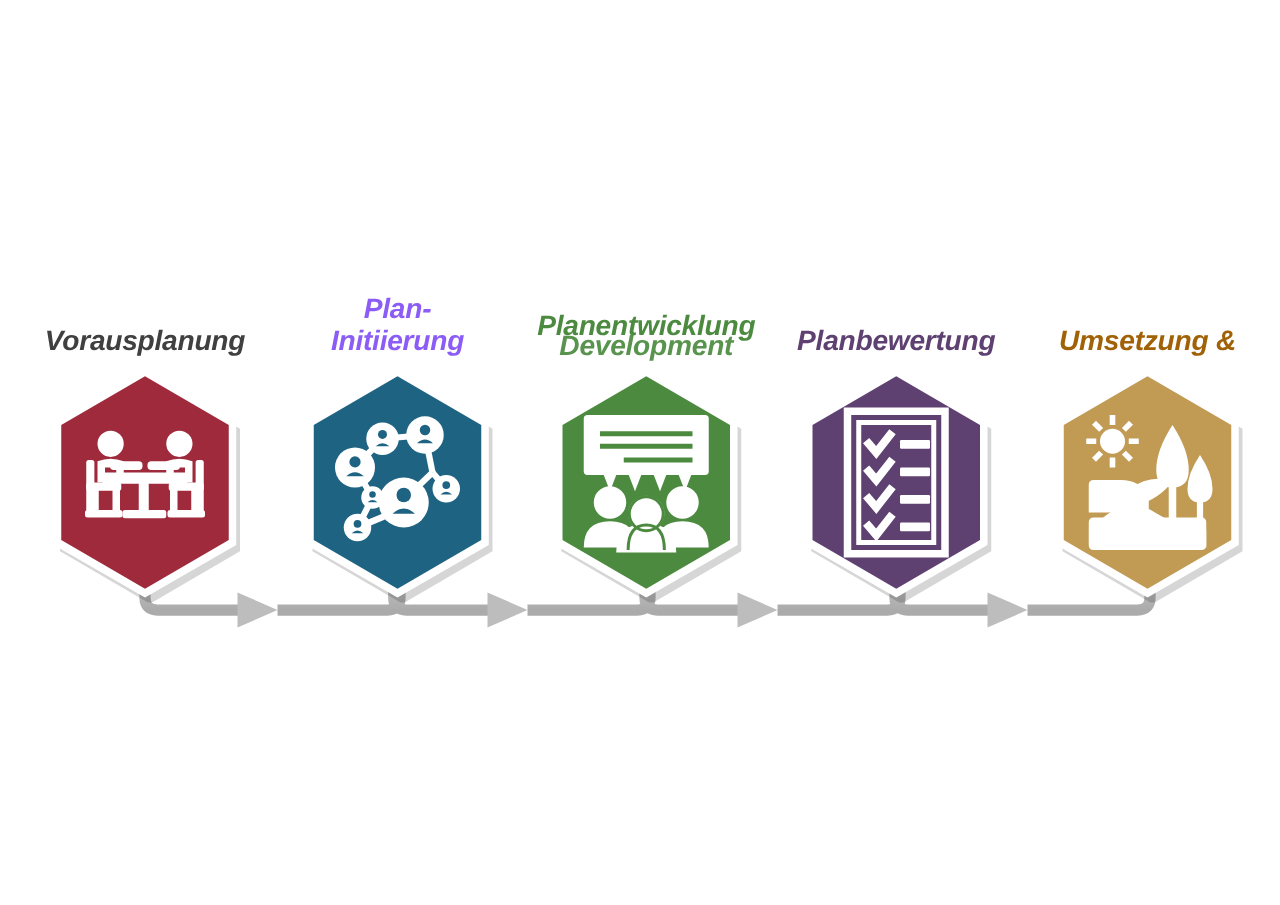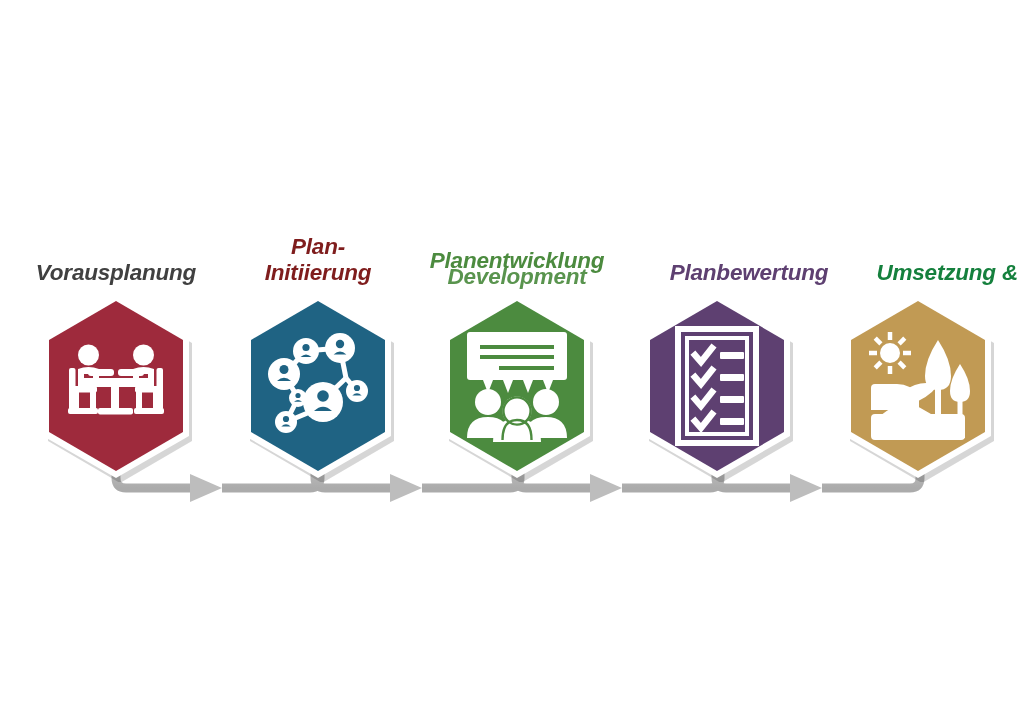--- a/index.html
+++ b/index.html
@@ -178,21 +178,21 @@
             <rect x="119" y="96" width="28" height="6.5" rx="2"></rect>
             <rect x="120" y="100" width="6" height="22" rx="2"></rect>
             <rect x="137" y="100" width="6" height="22" rx="2"></rect>
             <rect x="118" y="118" width="30" height="6" rx="2"></rect>
           </g>
         </svg>
       </div>
     </div>
 
     <div class="step step-1">
-      <div class="step-label" style="color:#7f1d1d;">
+      <div class="step-label" style="color:#8b5cf6;">
         <span class="line">Plan-</span>
         <span class="line">Initiierung</span>
       </div>
       <div class="hex-wrap">
         <svg class="hex-icon" viewBox="0 0 200 192">
           <g>
             <polygon points="100,6 172,48 172,146 100,188 28,146 28,48" fill="#000" opacity="0.16" transform="translate(4,5)"></polygon>
             <polygon points="100,4 173,46 173,146 100,188 27,146 27,46" fill="#ffffff"></polygon>
             <polygon points="100,11 167,50 167,142 100,181 33,142 33,50" fill="#1f6383"></polygon>
           </g>
@@ -276,21 +276,21 @@
             <g stroke="#4c8b3f" stroke-width="2.4" fill="none">
               <path d="M85.5,150 q0,-20 14.5,-20 q14.5,0 14.5,20"></path>
               <circle cx="100" cy="121" r="13.6"></circle>
             </g>
           </g>
         </svg>
       </div>
     </div>
 
     <div class="step step-3">
-      <div class="step-label" style="color:#5e4071;margin-left:32px;">
+      <div class="step-label" style="color:#5e4071;">
         <span class="line">Planbewertung</span>
       </div>
       <div class="hex-wrap">
         <svg class="hex-icon" viewBox="0 0 200 192">
           <g>
             <polygon points="100,6 172,48 172,146 100,188 28,146 28,48" fill="#000" opacity="0.16" transform="translate(4,5)"></polygon>
             <polygon points="100,4 173,46 173,146 100,188 27,146 27,46" fill="#ffffff"></polygon>
             <polygon points="100,11 167,50 167,142 100,181 33,142 33,50" fill="#5e4071"></polygon>
           </g>
 
@@ -310,21 +310,21 @@
               <rect x="103" y="84" width="24" height="7" rx="1"></rect>
               <rect x="103" y="106" width="24" height="7" rx="1"></rect>
               <rect x="103" y="128" width="24" height="7" rx="1"></rect>
             </g>
           </g>
         </svg>
       </div>
     </div>
 
     <div class="step step-4">
-      <div class="step-label" style="color:#15803d;align-items:flex-end;">
+      <div class="step-label" style="color:#a16207;">
         <span class="line">Umsetzung &amp;</span>
       </div>
       <div class="hex-wrap">
         <svg class="hex-icon" viewBox="0 0 200 192">
           <g>
             <polygon points="100,6 172,48 172,146 100,188 28,146 28,48" fill="#000" opacity="0.16" transform="translate(4,5)"></polygon>
             <polygon points="100,4 173,46 173,146 100,188 27,146 27,46" fill="#ffffff"></polygon>
             <polygon points="100,11 167,50 167,142 100,181 33,142 33,50" fill="#c19a54"></polygon>
           </g>
 

